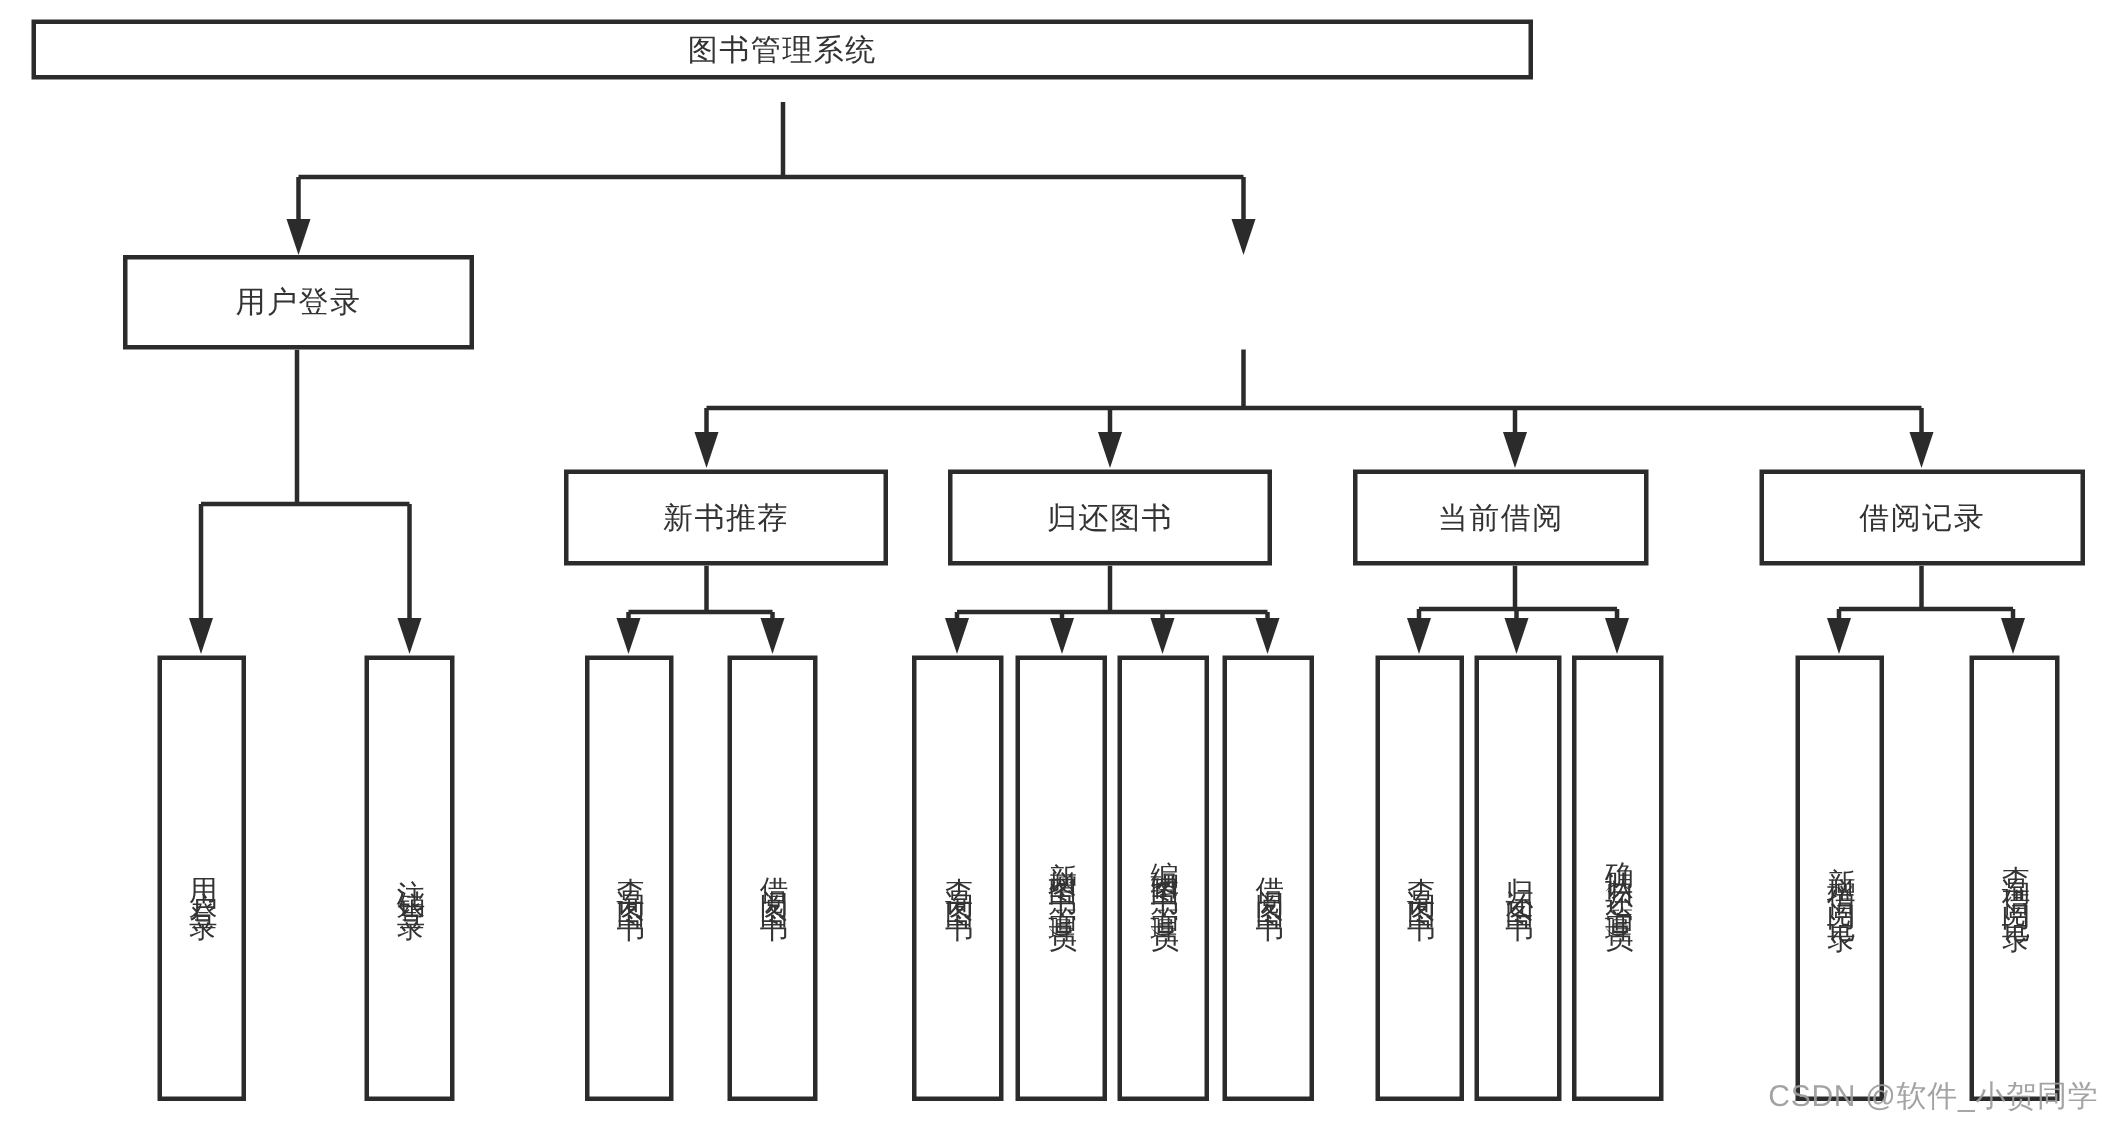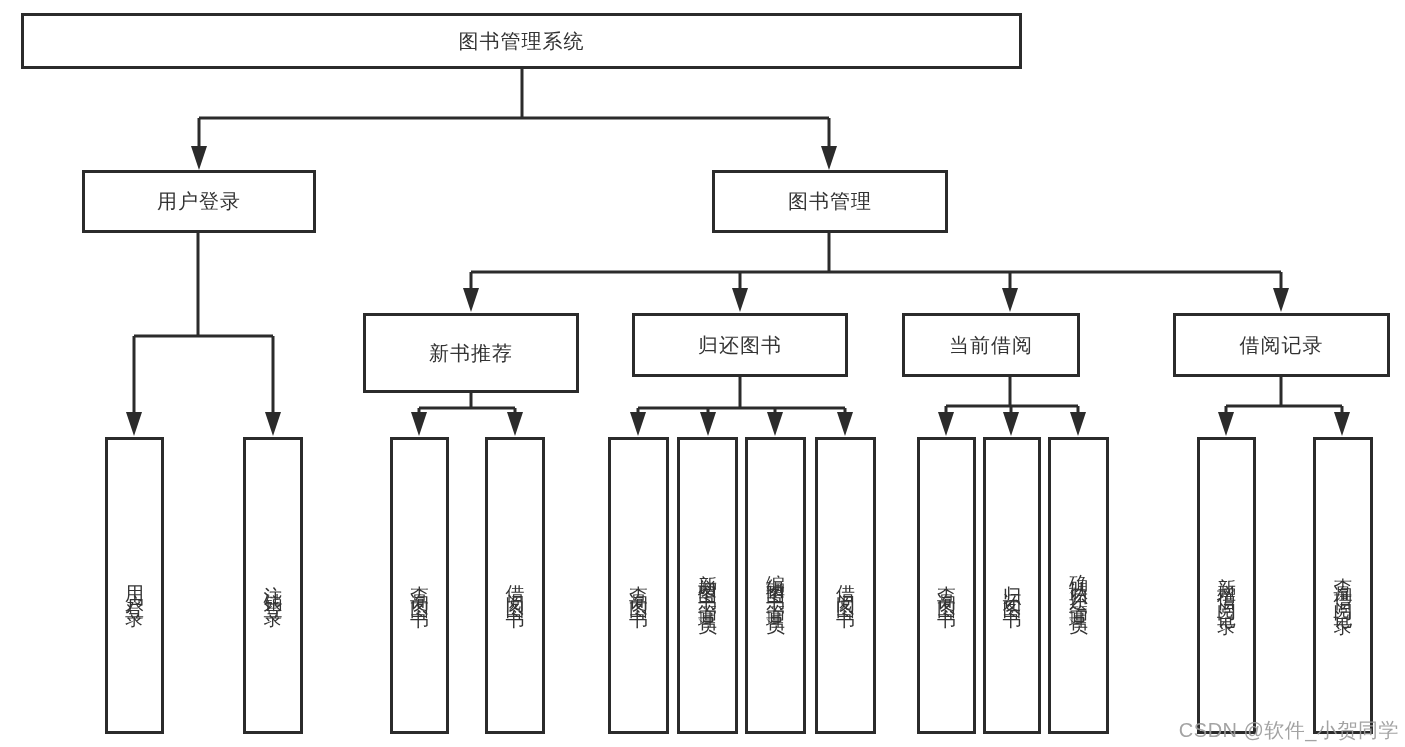--- a/index.html
+++ b/index.html
@@ -20,26 +20,26 @@
   }
   .leaf{top:437px;height:297px;}
   .leaf .vlabel{
     display:block;
     writing-mode:vertical-rl;text-orientation:mixed;
     font-size:19px;letter-spacing:8px;color:#333333;
     white-space:nowrap;
   }
   .leaf .vlabel.long{letter-spacing:6px;}
   
-  #n-root{left:21px;top:13px;width:1001px;height:56px;}
+  #n-root{left:21px;top:13px;width:1001px;height:40px;}
   #n-user-login{left:82px;top:170px;width:234px;height:63px;}
   #n-book-mgmt{left:712px;top:170px;width:236px;height:63px;}
-  #n-new-book{left:363px;top:313px;width:216px;height:80px;}
+  #n-new-book{left:376px;top:313px;width:216px;height:64px;}
   #n-book-borrow{left:632px;top:313px;width:216px;height:64px;}
-  #n-current-borrow{left:902px;top:313px;width:178px;height:64px;}
+  #n-current-borrow{left:902px;top:313px;width:197px;height:64px;}
   #n-borrow-records{left:1173px;top:313px;width:217px;height:64px;}
   #l-user-login{left:105px;width:59px;}
   #l-logout{left:243px;width:60px;}
   #l-rec-query{left:390px;width:59px;}
   #l-rec-borrow{left:485px;width:60px;}
   #l-bb-query{left:608px;width:61px;}
   #l-bb-add{left:677px;width:61px;}
   #l-bb-edit{left:745px;width:61px;}
   #l-bb-borrow{left:815px;width:61px;}
   #l-cb-query{left:917px;width:59px;}
@@ -141,23 +141,20 @@
     </g>
   </svg>
 
   <div class="node" id="n-root">
     <span class="hlabel">图书管理系统</span>
   </div>
 
   <div class="node" id="n-user-login">
     <span class="hlabel">用户登录</span>
   </div>
-  <div class="node" id="n-book-mgmt">
-    <span class="hlabel">图书管理</span>
-  </div>
 
   <div class="node" id="n-new-book">
     <span class="hlabel">新书推荐</span>
   </div>
   <div class="node" id="n-book-borrow">
     <span class="hlabel">归还图书</span>
   </div>
   <div class="node" id="n-current-borrow">
     <span class="hlabel">当前借阅</span>
   </div>

